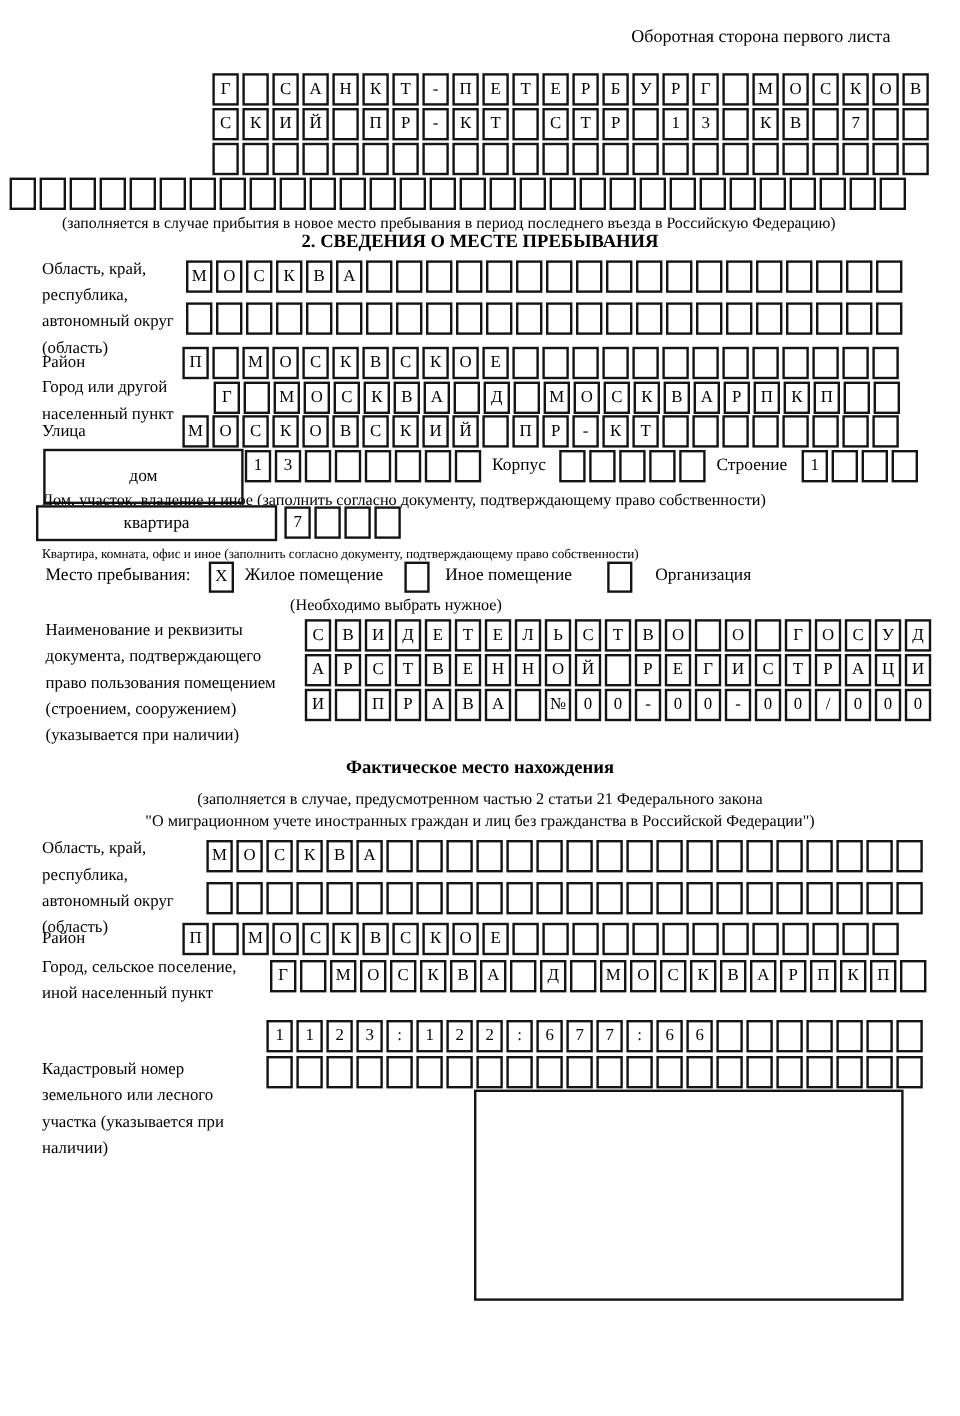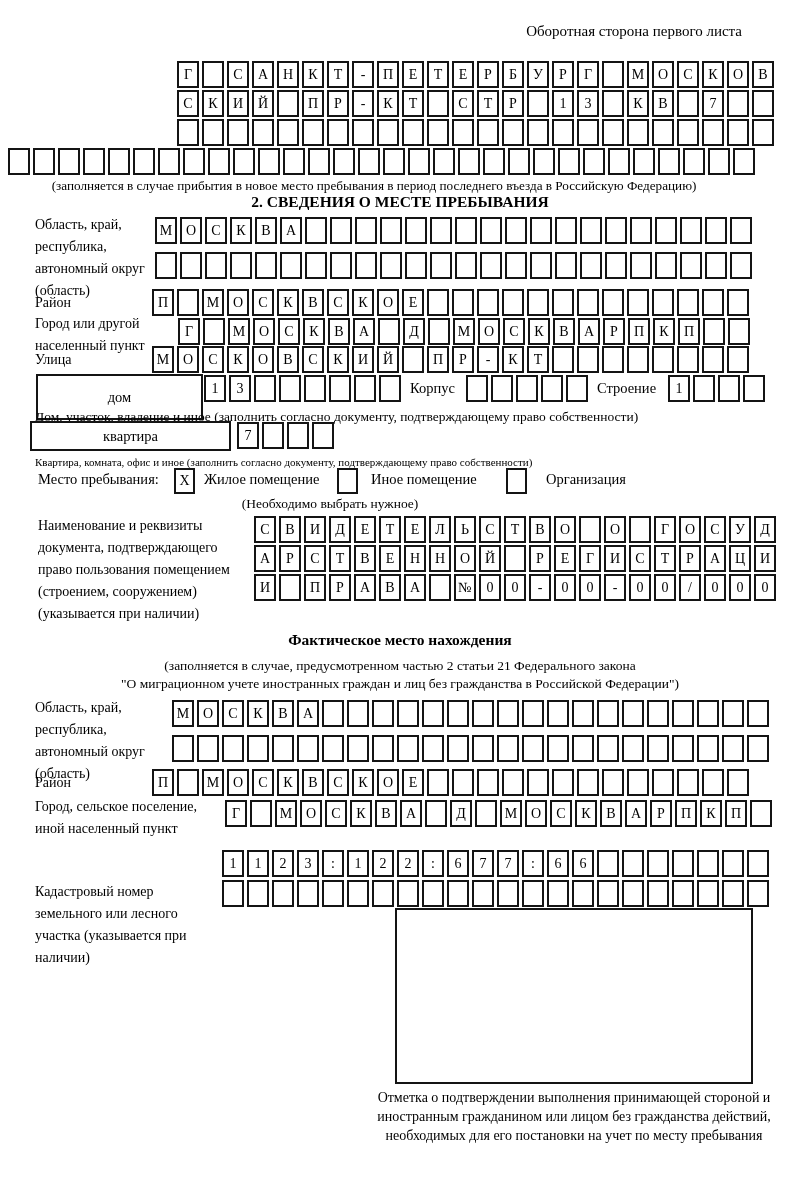--- a/index.html
+++ b/index.html
@@ -551,15 +551,14 @@
       <span class="cell"></span>
       <span class="cell"></span>
       <span class="cell"></span>
       <span class="cell"></span>
       <span class="cell"></span>
       <span class="cell"></span>
       <span class="cell"></span>
     </div>
 
   <div class="stamp-box" style="left:395px;top:908px;width:358px;height:176px;"></div>
-  <div class="abs" style="left:359px;top:1088px;width:430px;text-align:center;font-size:14px;line-height:19px;">Отметка о подтверждении выполнения принимающей стороной и иностранным гражданином или лицом без гражданства действий, необходимых для его постановки на учет по месту пребывания</div>
 
 </div>
 
 </body></html>

